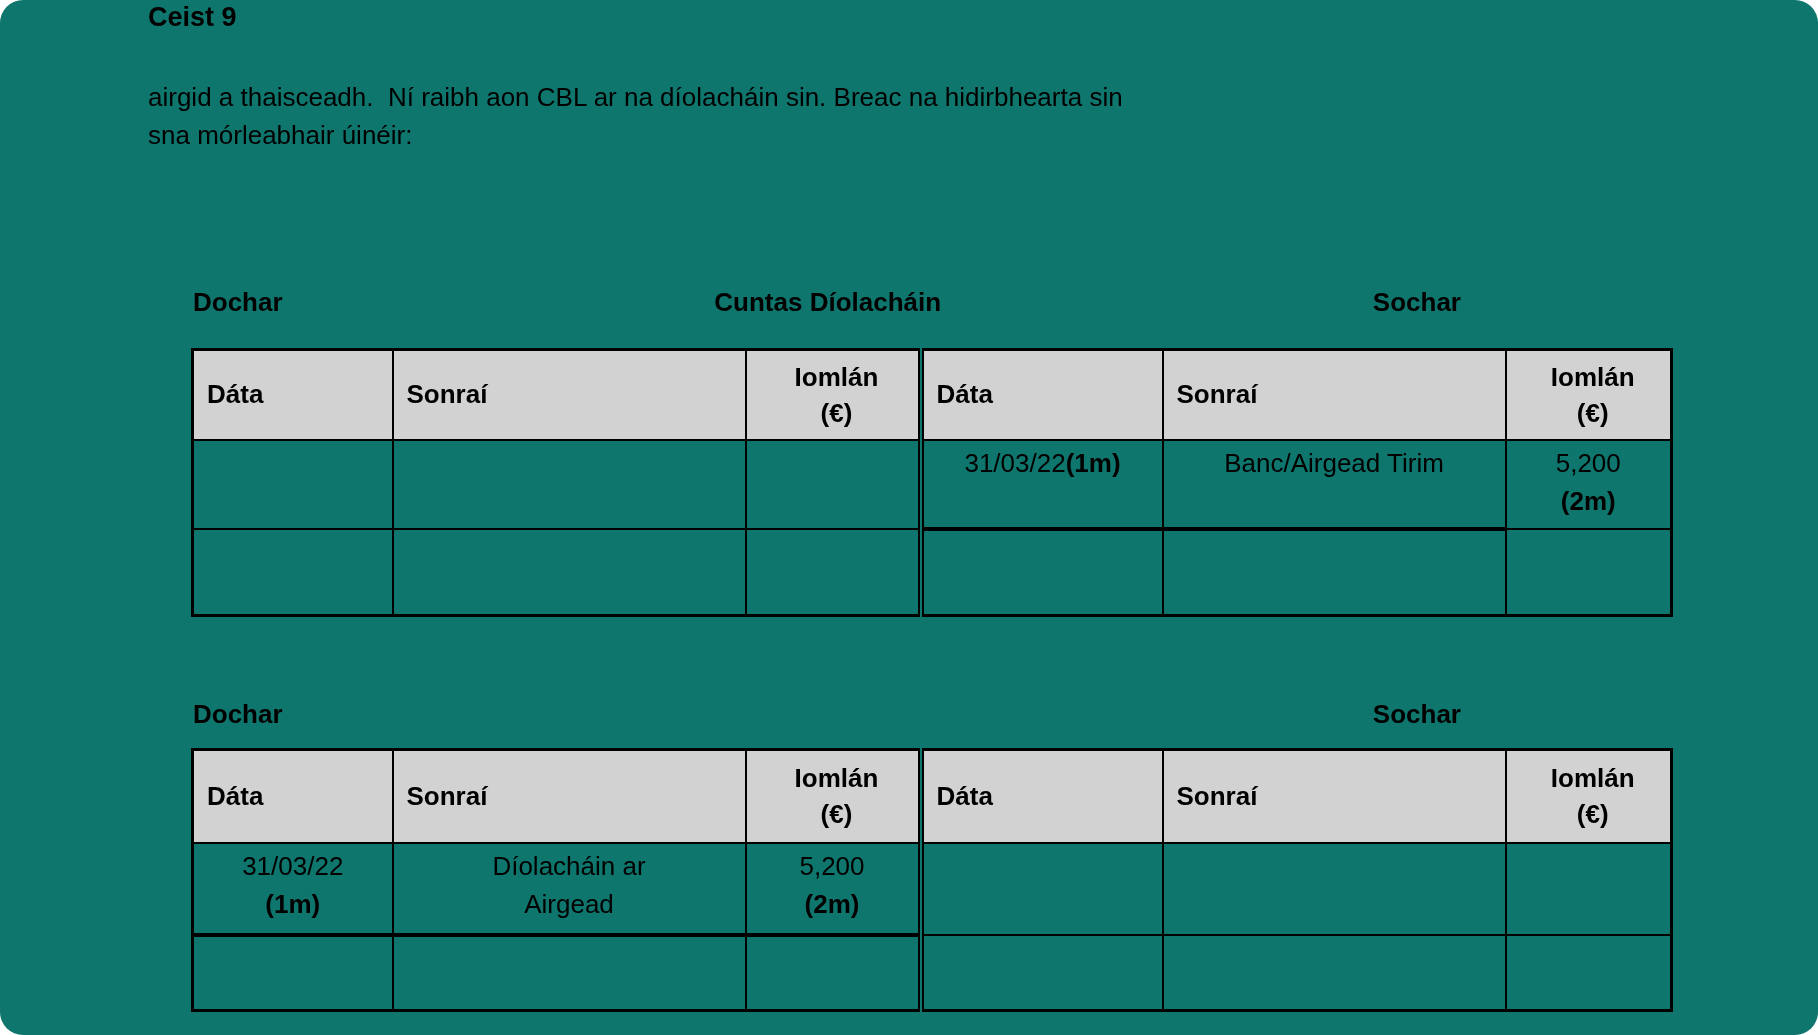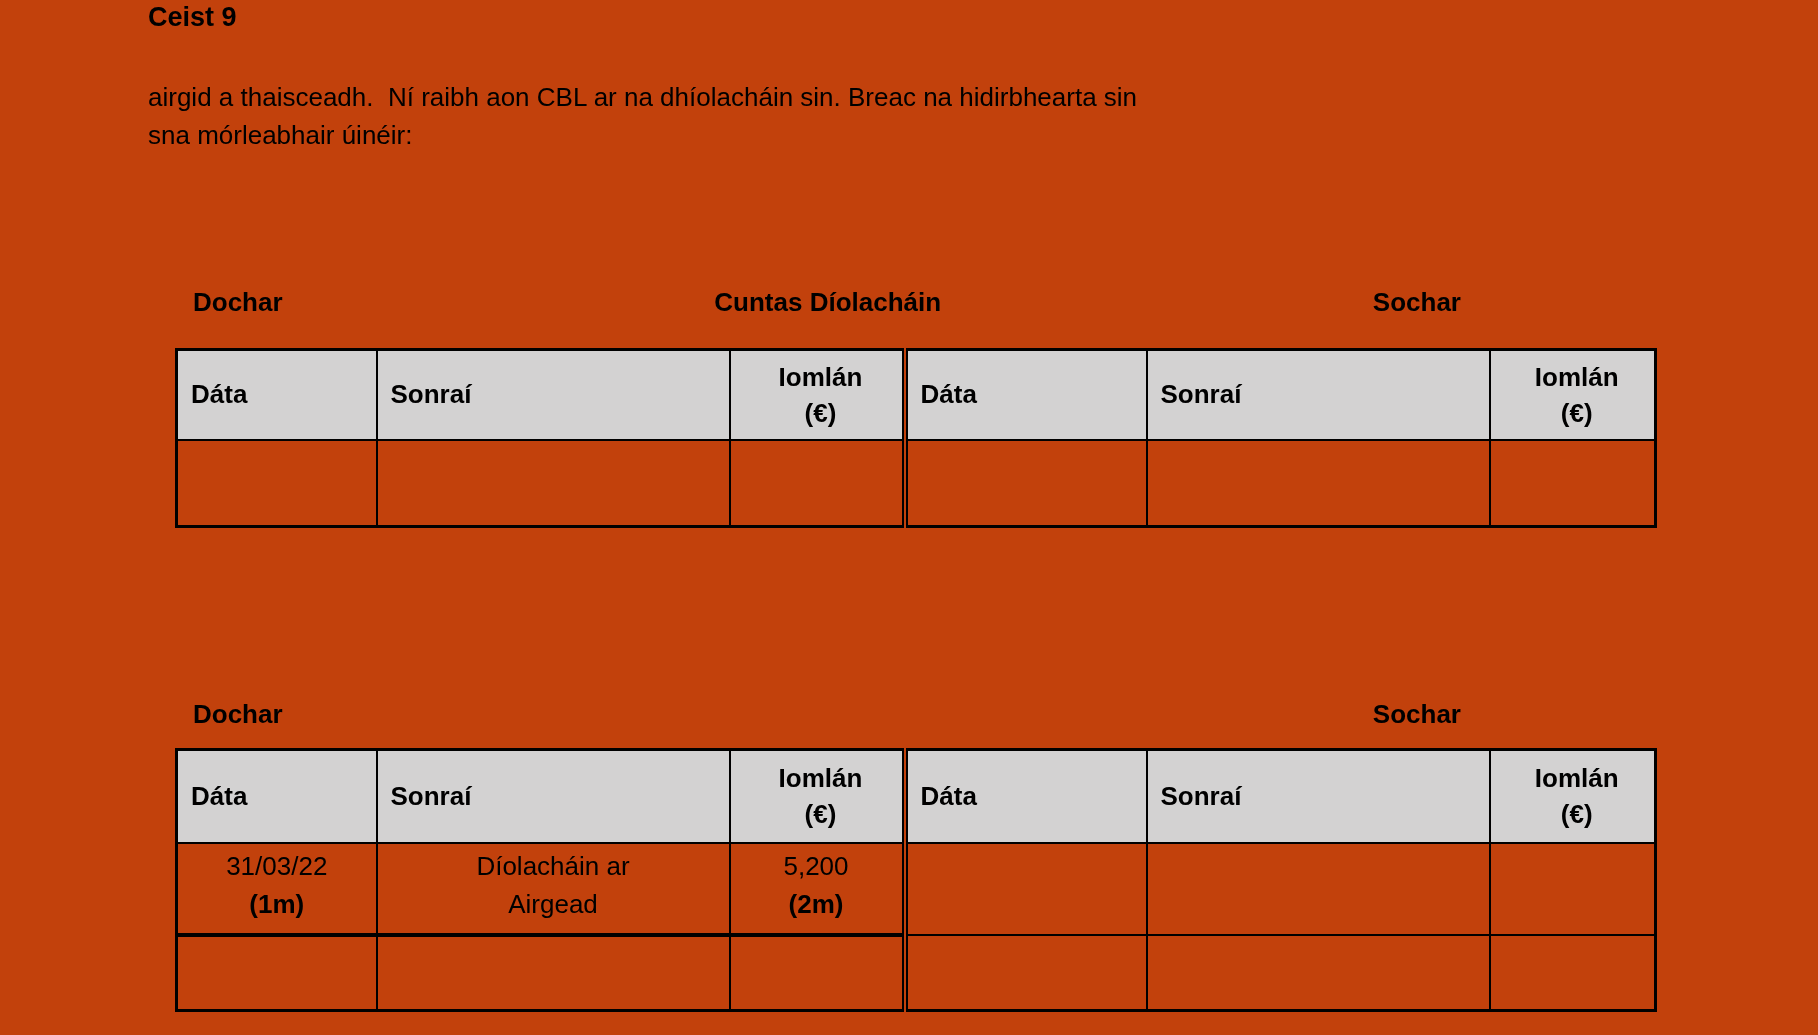--- a/index.html
+++ b/index.html
@@ -9,21 +9,22 @@
     width: 1818px;
     height: 1035px;
     overflow: hidden;
     font-family: "Liberation Sans", sans-serif;
     color: #000000;
   }
   .page {
     position: relative;
     width: 1818px;
     height: 1035px;
-    background: #c2410c;
+    background: #0f766e;
+    border-radius: 23px;
   }
   .q-heading {
     position: absolute;
     left: 148px;
     top: 2px;
     font-size: 27px;
     font-weight: bold;
     white-space: pre;
   }
   .q-paragraph {
@@ -55,20 +56,21 @@
     margin-bottom: 30px;
   }
   .account-2 .t-titlebar { margin-bottom: 18px; }
 
   table.ledger {
     border-collapse: collapse;
     table-layout: fixed;
     width: 1479px;
     border: 3px solid #000;
     font-size: 26px;
+    margin-left: 16px;
   }
   table.ledger td {
     border: 2px solid #000;
     overflow: hidden;
   }
   
   table.ledger td.mid { border-left: 6px double #000; }
 
   
   table.ledger tr.hdr td {
@@ -101,21 +103,21 @@
   .account-2 tr.row1 td.thick { border-bottom: 4px solid #000; }
 </style>
 </head>
 <body>
 
 <div class="page">
 
   <div class="q-heading">Ceist 9</div>
 
   <div class="q-paragraph">
-    <div class="par-line">airgid a thaisceadh.  Ní raibh aon CBL ar na dhíolacháin sin. Breac na hidirbhearta sin</div>
+    <div class="par-line">airgid a thaisceadh.  Ní raibh aon CBL ar na díolacháin sin. Breac na hidirbhearta sin</div>
     <div class="par-line">sna mórleabhair úinéir:</div>
   </div>
 
   <div class="account account-1">
     <div class="t-titlebar">
       <span>Dochar</span>
       <span>Cuntas Díolacháin</span>
       <span>Sochar</span>
     </div>
 
@@ -136,20 +138,31 @@
           <div>Iomlán</div>
           <div>(€)</div>
         </td>
         <td class="h-left mid">Dáta</td>
         <td class="h-left">Sonraí</td>
         <td class="h-cent">
           <div>Iomlán</div>
           <div>(€)</div>
         </td>
       </tr>
+      <tr class="data row1">
+        <td></td>
+        <td></td>
+        <td></td>
+        <td class="mid thick"><span>31/03/22</span><span class="b">(1m)</span></td>
+        <td class="thick"><span>Banc/Airgead Tirim</span></td>
+        <td>
+          <div>5,200</div>
+          <div class="b">(2m)</div>
+        </td>
+      </tr>
       <tr class="data row2">
         <td></td>
         <td></td>
         <td></td>
         <td class="mid"></td>
         <td></td>
         <td></td>
       </tr>
     </tbody>
       </table>

